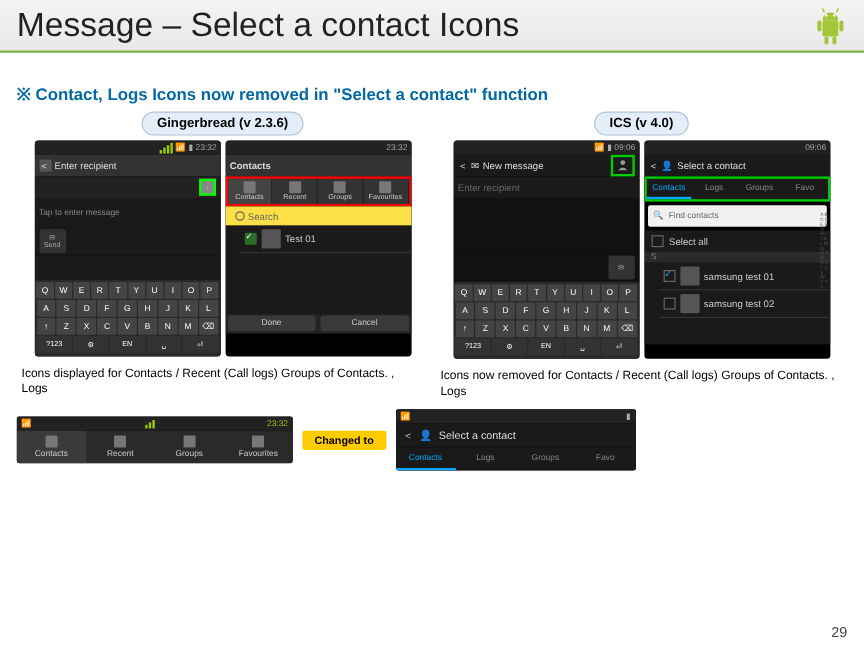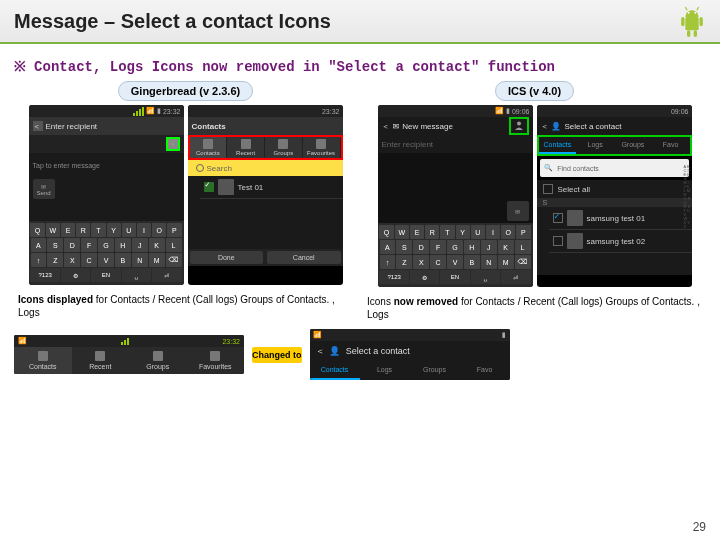--- a/index.html
+++ b/index.html
@@ -1,20 +1,20 @@
 <!DOCTYPE html>
 <html><head>
 <meta charset="utf-8">
 <style>
   * { margin:0; padding:0; box-sizing:border-box; font-family:Arial,sans-serif; }
   body { width:720px; height:540px; background:#fff; position:relative; overflow:hidden; }
   .header { height:44px; background:linear-gradient(to bottom,#f4f4f4,#e8e8e8); border-bottom:2px solid #7cb342; display:flex; align-items:center; padding:0 14px; position:relative; }
-  .header h1 { font-size:20px; font-weight:bold; color:#222; }
+  .header h1 { font-size:28px; font-weight:normal; color:#222; }
   .android-logo { position:absolute; right:10px; top:2px; width:36px; height:40px; }
-  .subtitle { font-size:14px; font-weight:bold; color:#701a75; margin:12px 14px 6px;font-family:Liberation Mono, monospace; }
+  .subtitle { font-size:14px; font-weight:bold; color:#0369a1; margin:24px 14px 6px; }
   .columns { display:flex; gap:6px; padding:0 14px; }
   .col { flex:1; }
   .col-label { background:#e3eef8; border:1px solid #b0c4d8; border-radius:12px; padding:3px 12px; font-size:11px; font-weight:bold; margin-bottom:4px; display:inline-block; }
   .col-label-wrap { text-align:center; }
   .phones { display:flex; gap:4px; justify-content:center; }
   .phone { width:155px; background:#000; border-radius:3px; overflow:hidden; font-size:8px; color:#ccc; }
   .statusbar { height:12px; background:#222; display:flex; justify-content:flex-end; align-items:center; padding:0 3px; gap:2px; color:#aaa; font-size:7px; }
   .topbar { height:18px; background:#333; display:flex; align-items:center; padding:0 4px; color:#ddd; font-size:8px; justify-content:space-between; }
   .topbar-ics { background:#1a1a1a; }
   .back-ic { width:10px; height:10px; background:#555; display:inline-block; }
@@ -46,35 +46,35 @@
   .tabs-ics { display:flex; background:#1a1a1a; border-bottom:1px solid #0af; }
   .tab-ics { flex:1; padding:4px 1px; text-align:center; font-size:7px; color:#888; }
   .tab-ics.active { color:#0af; border-bottom:2px solid #0af; }
   .green-hl { border:2px solid #0c0; }
   .search-ics { height:18px; background:#f0f0f0; display:flex; align-items:center; padding:0 5px; color:#666; gap:4px; margin:3px; border-radius:2px; font-size:7px; }
   .selectall { display:flex; align-items:center; gap:5px; padding:4px 6px; background:#1a1a1a; color:#ccc; font-size:8px; }
   .chk-ics { width:10px; height:10px; border:1px solid #666; background:transparent; position:relative; }
   .chk-ics.on::after { content:"✓"; color:#0af; font-size:8px; position:absolute; top:-2px; left:0; }
   .letter-hdr { background:#2a2a2a; color:#888; font-size:7px; padding:1px 6px; }
   .caption { font-size:10px; color:#000; margin:8px 4px 4px; line-height:1.3; }
-  .caption b { font-weight:bold; }
+  .caption b { font-weight:normal; }
   .bottom-strip { display:flex; align-items:center; gap:8px; padding:4px 14px; }
   .strip-old, .strip-new { background:#000; border-radius:2px; overflow:hidden; }
   .strip-old { width:230px; }
   .strip-new { width:200px; }
   .strip-status { height:12px; background:#222; display:flex; justify-content:space-between; align-items:center; padding:0 4px; color:#aaa; font-size:7px; }
   .strip-hdr-old { height:20px; background:linear-gradient(#444,#333); color:#fff; font-size:10px; display:flex; align-items:center; padding:0 6px; font-weight:bold; }
   .strip-tabs-old { display:flex; background:#2a2a2a; }
   .strip-tab-old { flex:1; padding:4px 1px; text-align:center; font-size:7px; color:#ccc; display:flex; flex-direction:column; align-items:center; gap:2px; }
   .strip-tab-old.active { background:#3a3a3a; }
   .strip-hdr-ics { height:20px; background:#1a1a1a; color:#ddd; font-size:9px; display:flex; align-items:center; padding:0 6px; gap:5px; }
   .strip-tabs-ics { display:flex; background:#1a1a1a; }
   .strip-tab-ics { flex:1; padding:5px 1px; text-align:center; font-size:7px; color:#888; }
   .strip-tab-ics.active { color:#0af; border-bottom:2px solid #0af; }
-  .changed-badge { background:#ffcc00; color:#000; font-size:9px; font-weight:bold; padding:3px 0; border-radius:2px; }
+  .changed-badge { background:#ffcc00; color:#000; font-size:9px; font-weight:bold; padding:3px 10px; border-radius:2px; }
   .page-num { position:absolute; bottom:6px; right:14px; font-size:12px; color:#444; }
   .sig-bars { display:inline-flex; align-items:flex-end; gap:1px; }
   .sig-bars span { width:2px; background:#9c0; }
   .alpha-strip { position:absolute; right:1px; top:60px; width:7px; display:flex; flex-direction:column; font-size:4px; color:#555; line-height:1; }
 </style>
 </head>
 <body>
 
 <div class="header">
   <h1>Message – Select a contact Icons</h1>

